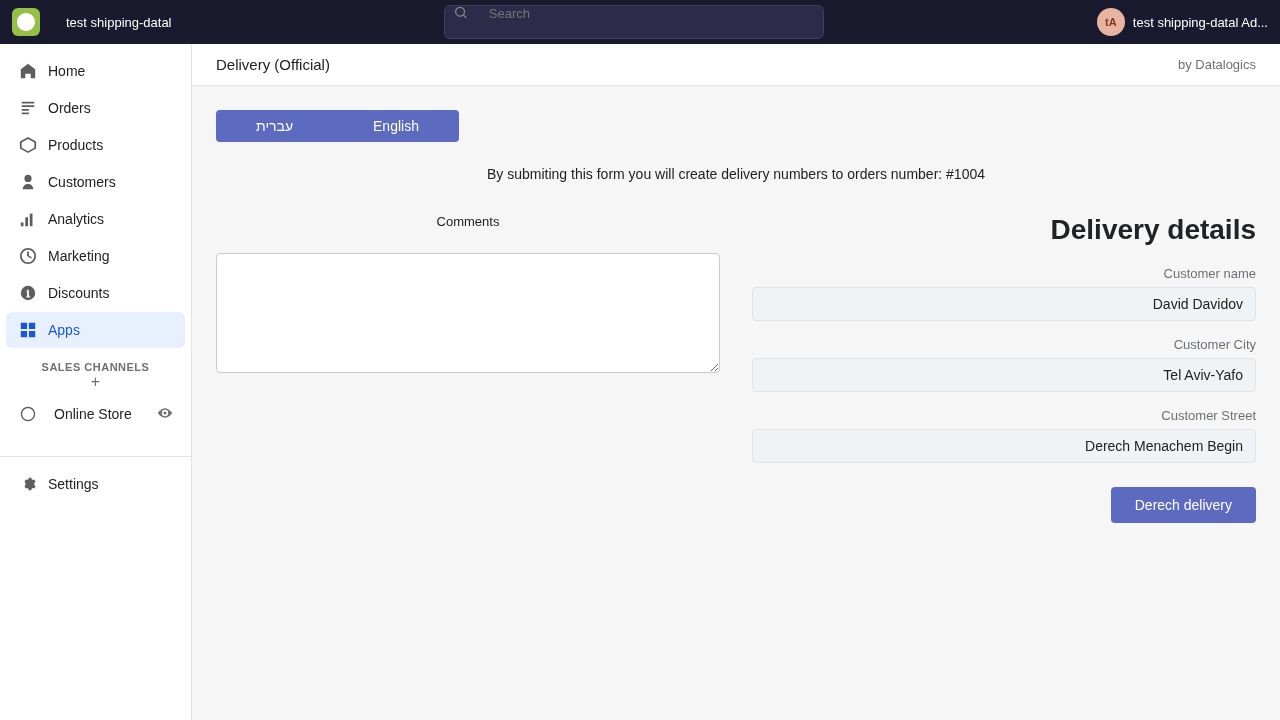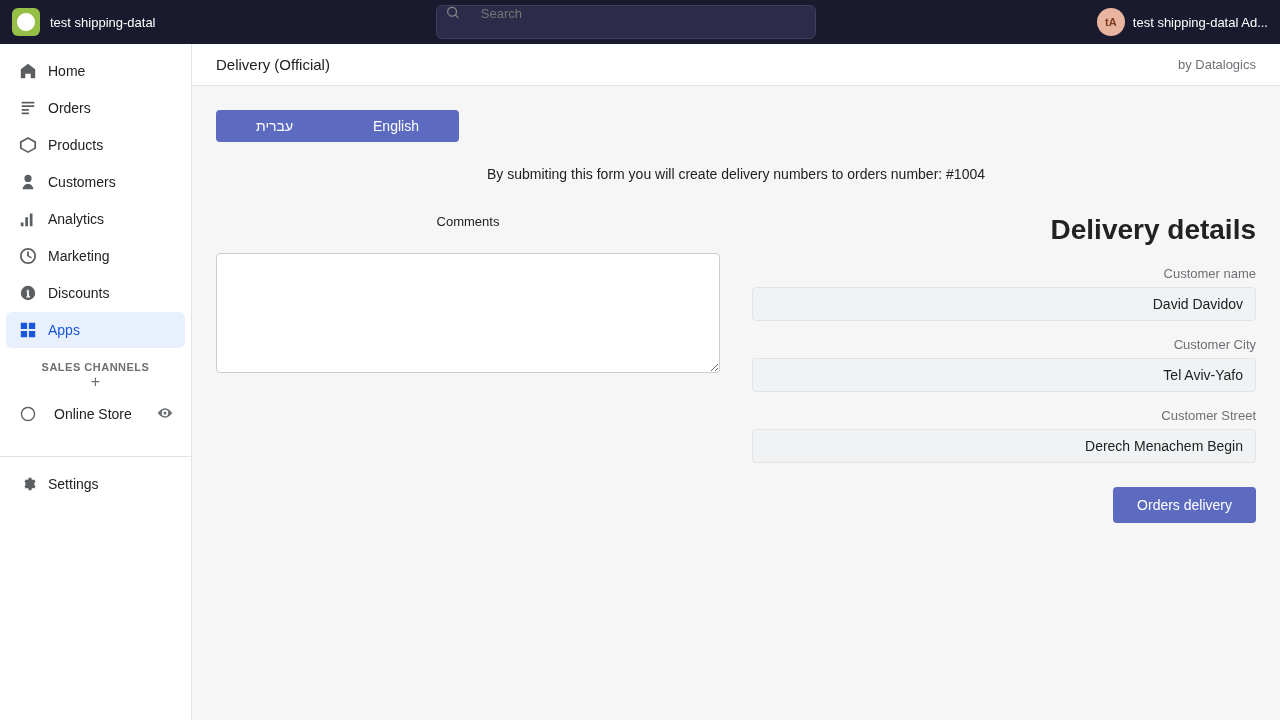--- a/index.html
+++ b/index.html
@@ -4,21 +4,21 @@
   <style>
     * { margin: 0; padding: 0; box-sizing: border-box; }
     body { font-family: -apple-system, BlinkMacSystemFont, 'Segoe UI', sans-serif; background: #f6f6f7; font-size: 14px; color: #202223; }
 
     
     .topbar {
       display: flex; align-items: center; justify-content: space-between;
       background: #1a1a2e; height: 44px; padding: 0 12px;
       position: fixed; top: 0; left: 0; right: 0; z-index: 100;
     }
-    .topbar-left { display: flex; align-items: center; gap: 10px; }
+    .topbar-left { display: flex; align-items: center; gap: 26px; }
     .store-logo {
       width: 28px; height: 28px; background: #96bf48;
       border-radius: 6px; display: flex; align-items: center; justify-content: center;
     }
     .store-logo svg { width: 18px; height: 18px; }
     .store-name { color: #fff; font-size: 13px; font-weight: 500; }
     .search-bar {
       display: flex; align-items: flex-start;
       background: #2c2c4a; border: 1px solid #3d3d5c; border-radius: 6px;
       padding: 0 10px; height: 34px; width: 380px; gap: 21px;
@@ -295,17 +295,17 @@
         <div class="field-group">
           <div class="field-label">Customer City</div>
           <input type="text" class="field-input" value="Tel Aviv-Yafo" style="">
         </div>
 
         <div class="field-group">
           <div class="field-label">Customer Street</div>
           <input type="text" class="field-input" value="Derech Menachem Begin" style="">
         </div>
 
-        <button class="create-delivery-btn">Orders delivery</button>
+        <button class="create-delivery-btn">Derech delivery</button>
       </div>
     </div>
   </div>
 </div>
 
 </body></html>

